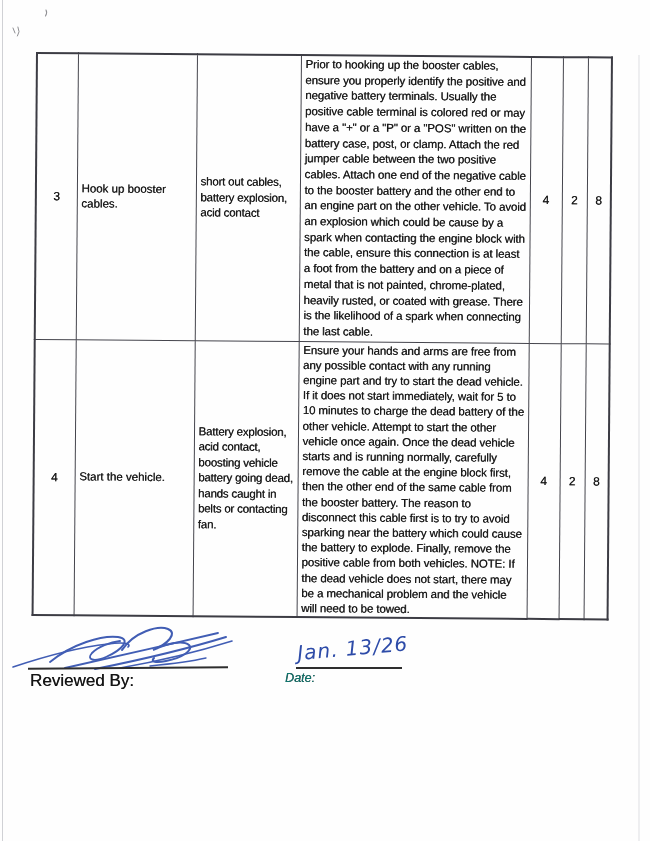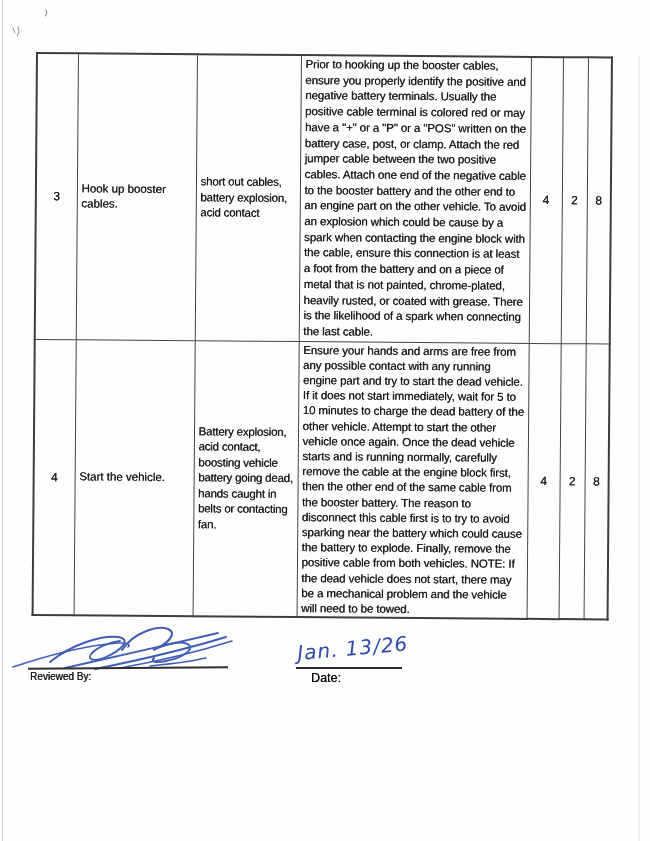--- a/index.html
+++ b/index.html
@@ -32,22 +32,22 @@
   td.c-haz{vertical-align:middle;padding:0 2px 0 4px;line-height:15.5px;letter-spacing:-0.2px;}
   td.c-desc{vertical-align:top;padding:1px 3px 0 4px;letter-spacing:-0.1px;}
   tr.r3 td.c-desc{line-height:15.7px;}
   tr.r4 td.c-desc{line-height:15.2px;}
   td.c-num{text-align:center;vertical-align:middle;font-size:12px;}
 
   
   .sig-svg{position:absolute;left:10px;top:620px;width:235px;height:52px;}
   .sig-line{position:absolute;left:28px;top:667px;width:200px;height:1.6px;background:#2e2e2e;transform:rotate(-0.5deg);}
   .date-line{position:absolute;left:296px;top:667px;width:106px;height:1.6px;background:#2e2e2e;}
-  .reviewed-label{position:absolute;left:30px;top:671px;font-size:10px;color:#141414;text-shadow:0.35px 0 0 rgba(20,20,20,0.85);text-align:center;}
-  .date-label{position:absolute;left:311px;top:671px;font-size:12.5px;color:#000000;text-shadow:0.35px 0 0 rgba(20,20,20,0.85);}
+  .reviewed-label{position:absolute;left:30px;top:671px;font-size:17px;color:#141414;text-shadow:0.35px 0 0 rgba(20,20,20,0.85);text-align:center;}
+  .date-label{position:absolute;left:285px;top:671px;font-size:12.5px;color:#0f766e;text-shadow:0.35px 0 0 rgba(20,20,20,0.85);font-style:italic;}
   .date-svg{position:absolute;left:292px;top:633px;width:140px;height:40px;}
   .date-svg text{
     font-family:"DejaVu Sans","Liberation Sans",sans-serif;
     font-style:italic;font-size:20px;letter-spacing:1px;fill:#2d4ba8;
   }
 </style>
 </head>
 <body>
 
 <div class="page">

